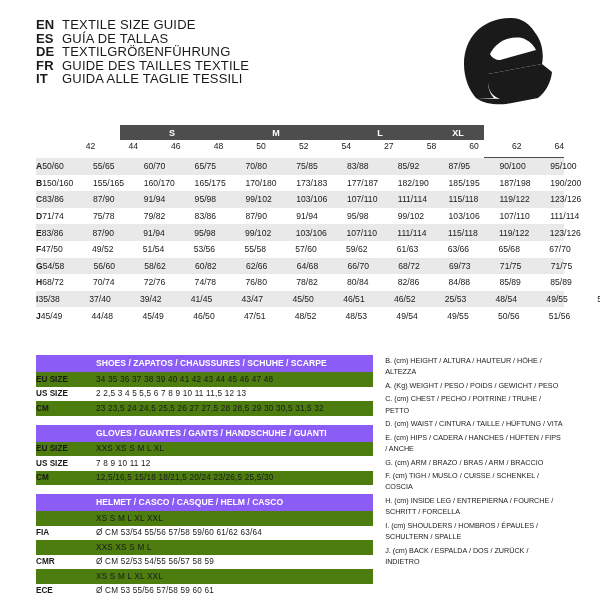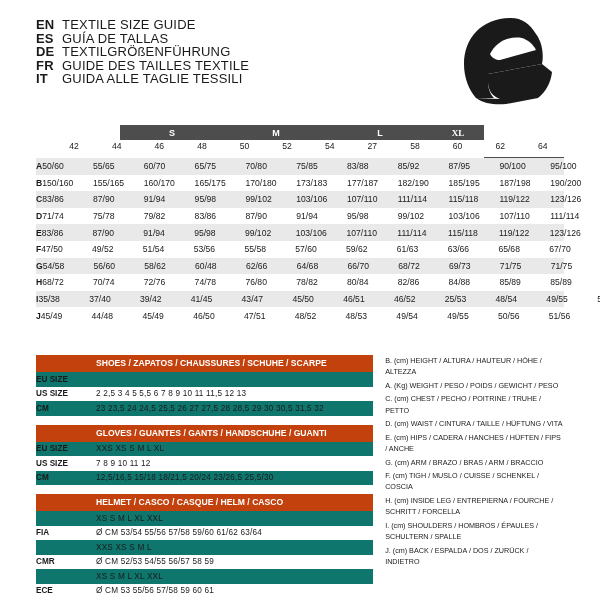--- a/index.html
+++ b/index.html
@@ -28,32 +28,32 @@
   .mt-cell{width:50.8px;font-size:8.6px;}
   .mt-row.alt{background:#e9e9e9;}
 
   
   .bandrow{position:absolute;left:36px;top:125px;width:528px;height:15px;}
   .band{position:absolute;top:0;height:15px;background:#4d4d4d;color:#fff;
         font-size:9px;font-weight:bold;display:flex;align-items:center;justify-content:center;}
 
   .numrow{position:absolute;left:36px;top:141px;width:528px;display:flex;font-size:8.6px;}
   .numrow .mt-label{width:20px;}
-  .numrow .mt-cell{width:50.8px;text-align:center;}
+  .numrow .mt-cell{width:50.8px;text-align:right;}
 
   
   .bottom{position:absolute;left:36px;top:355px;width:528px;display:flex;}
   .leftcol{width:345px;}
   .rightcol{width:183px;padding-left:12px;font-size:7.2px;line-height:11.2px;}
   .rightcol div{margin-bottom:2.4px;}
 
-  .blocktitle{background:#c2410c;color:#fff;font-size:8.6px;font-weight:bold;
+  .blocktitle{background:#8b5cf6;color:#fff;font-size:8.6px;font-weight:bold;
               padding:2px 0 2px 60px;margin:0;height:13px;line-height:13px;}
   .brow{display:flex;font-size:8.2px;height:14.5px;align-items:center;}
-  .brow.alt{background:#0f766e;}
+  .brow.alt{background:#4d7c0f;}
   .brow .rl{width:60px;font-weight:bold;font-size:8.2px;}
   .brow .rv{flex:1;letter-spacing:.2px;}
   .spacer{height:9px;}
 </style>
 </head>
 <body>
 
 <div class="page">
 
   <div class="langs">
@@ -84,21 +84,21 @@
       <path d="M55 4 C26 4 8 24 8 50 C8 64 13 76 20 84 L38 84 C34 80 32 74 32 68 L32 60 L86 50 C88 40 86 28 80 20 C74 10 66 4 55 4 Z" fill="#1a1a1a"></path>
       <path d="M34 40 C40 28 52 22 66 24 C72 26 77 30 80 36 L44 46 C40 46 36 44 34 40 Z" fill="#ffffff"></path>
       <path d="M20 84 C28 90 40 91 50 90 L82 84 C90 78 95 68 96 58 L86 50 L32 60 L32 68 C32 76 36 82 44 85 Z" fill="#1a1a1a"></path>
     </svg>
   </div>
 
   <div class="bandrow">
     <div class="band" style="left:84px;width:104px;">S</div>
     <div class="band" style="left:188px;width:104px;">M</div>
     <div class="band" style="left:292px;width:104px;">L</div>
-    <div class="band" style="left:396px;width:52px;font-family:Liberation Serif, serif;">XL</div>
+    <div class="band" style="left:396px;width:52px;">XL</div>
     <div class="band" style="left:448px;width:80px;margin-top:32px;">XXL</div>
   </div>
 
   <div class="numrow">
     <span class="mt-label"></span>
     <span class="mt-cell">42</span>
     <span class="mt-cell">44</span>
     <span class="mt-cell">46</span>
     <span class="mt-cell">48</span>
     <span class="mt-cell">50</span>
@@ -220,21 +220,21 @@
 
       </span>
     </div>
 
     <div class="mt-row alt">
       <span class="mt-label">G</span>
       <span class="mt-cells">
         <span class="mt-cell">54/58</span>
         <span class="mt-cell">56/60</span>
         <span class="mt-cell">58/62</span>
-        <span class="mt-cell">60/48</span>
+        <span class="mt-cell">60/82</span>
         <span class="mt-cell">62/66</span>
         <span class="mt-cell">64/68</span>
         <span class="mt-cell">66/70</span>
         <span class="mt-cell">68/72</span>
         <span class="mt-cell">69/73</span>
         <span class="mt-cell">71/75</span>
         <span class="mt-cell">71/75</span>
 
       </span>
     </div>
@@ -295,20 +295,21 @@
 
   </div>
 
   <div class="bottom">
 
     <div class="leftcol">
 
       <div class="blocktitle">SHOES / ZAPATOS / CHAUSSURES / SCHUHE / SCARPE</div>
       <div class="brow alt">
         <span class="rl">EU SIZE</span>
+        <span class="rv">34    35    36    37    38    39    40    41    42    43    44    45    46    47    48</span>
       </div>
       <div class="brow">
         <span class="rl">US SIZE</span>
         <span class="rv">2     2,5    3     4     5     5,5    6     7     8     9     10    11   11,5   12   13</span>
       </div>
       <div class="brow alt">
         <span class="rl">CM</span>
         <span class="rv">23  23,5  24  24,5  25,5  26   27  27,5  28  28,5  29   30   30,5 31,5 32</span>
       </div>
 

